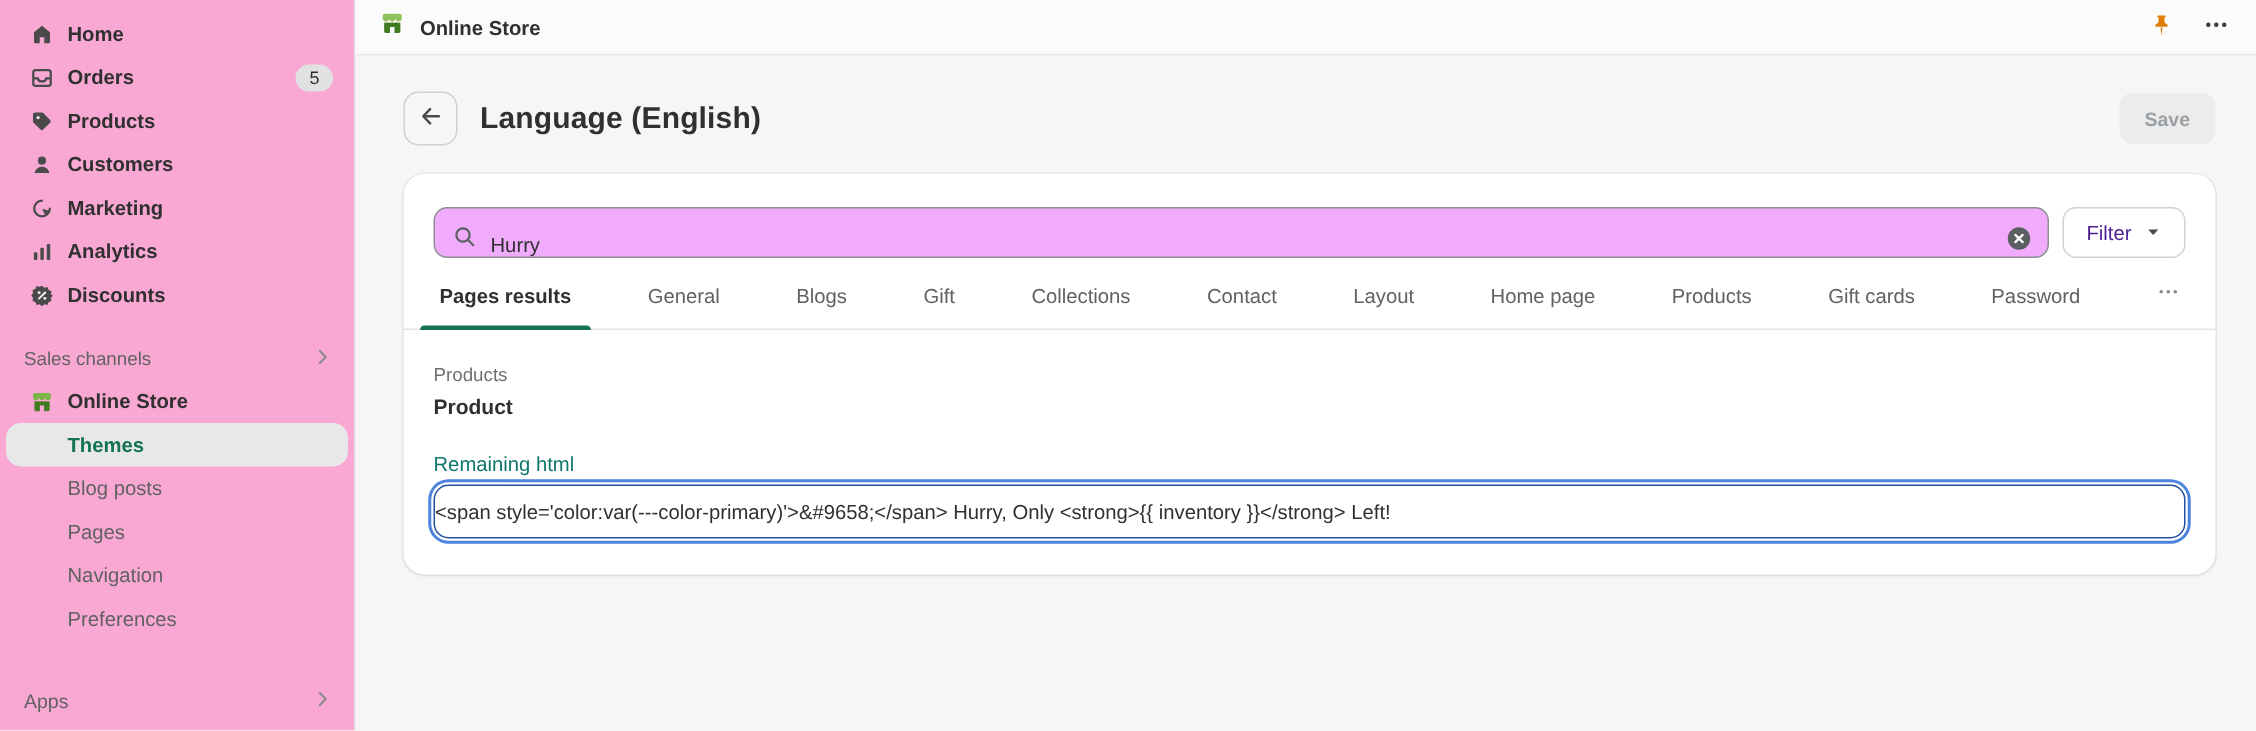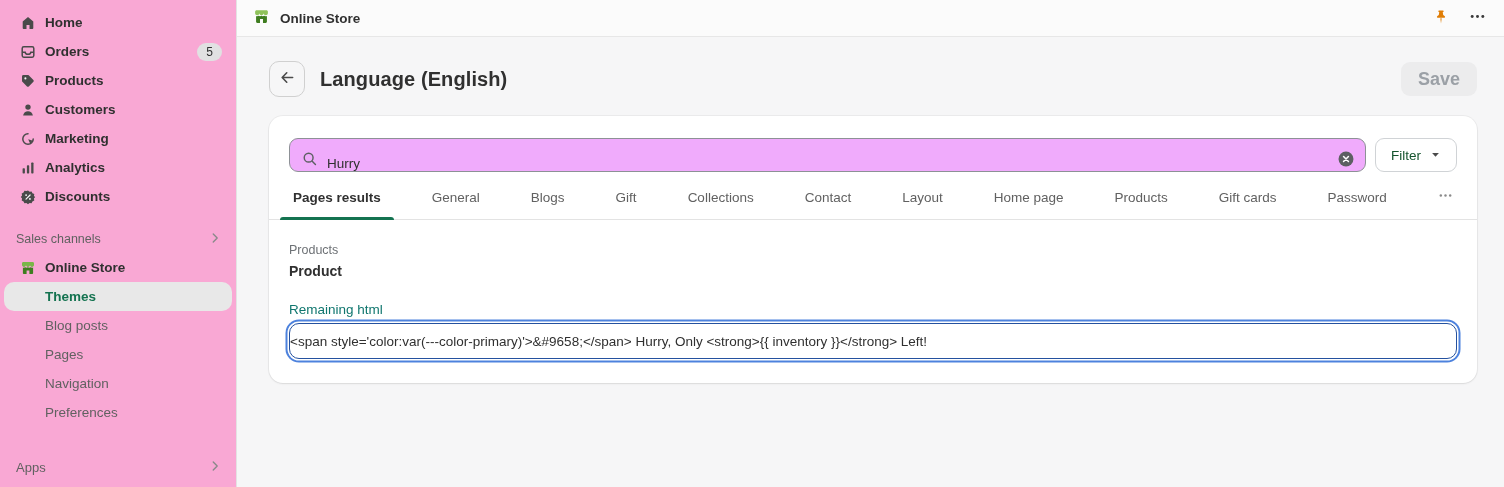--- a/index.html
+++ b/index.html
@@ -31,34 +31,34 @@
             display:flex; align-items:center; padding:0 16px; gap:10px; flex:none; }
   .topbar-title { font-size:13.5px; font-weight:600; color:#303030; }
   .topbar-right { margin-left:auto; display:flex; align-items:center; gap:16px; }
   .icon-btn { background:none; border:none; cursor:pointer; display:flex; align-items:center; padding:2px; }
 
   .content { flex:1; padding:24px 27px 0 32px; }
   .page-header { display:flex; align-items:center; gap:15px; margin-bottom:19px; }
   .back-btn { width:36px; height:36px; border:1px solid #d0d0d0; border-radius:10px; background:transparent;
               display:flex; align-items:center; justify-content:center; cursor:pointer; flex:none; }
   .page-title { font-size:20px; font-weight:700; color:#303030; letter-spacing:.1px; }
-  .save-btn { margin-left:auto; background:#ececed; color:#9ba0a6; font-size:18px; font-weight:600;
+  .save-btn { margin-left:auto; background:#ececed; color:#9ba0a6; font-size:13px; font-weight:600;
               padding:0 17px; height:34px; border:none; border-radius:9px; cursor:default; }
 
   .card { background:#fff; border-radius:14px;
           box-shadow:0 0 0 1px rgba(0,0,0,.045), 0 1px 2px rgba(0,0,0,.08); }
   .search-row { display:flex; gap:9px; padding:22px 20px 0 20px; }
   .search-box { flex:1; display:flex; align-items:flex-end; gap:9px; height:34px;
                 border:1px solid #8d9196; border-radius:9px; background:#f0abfc; padding:0 10px 0 11px; }
   .search-input { flex:1; border:none; outline:none; font-size:13.5px; color:#303030;
                   font-family:"Liberation Sans", sans-serif; background:transparent; }
   .clear-btn { background:none; border:none; cursor:pointer; display:flex; align-items:center; padding:0; }
   .filter-btn { display:flex; align-items:center; gap:9px; height:34px; padding:0 15px;
                 border:1px solid #d0d3d6; border-radius:9px; background:#fff;
-                font-size:13.5px; font-weight:500; color:#14532d; cursor:pointer;
+                font-size:13.5px; font-weight:500; color:#4c1d95; cursor:pointer;
                 font-family:"Liberation Sans", sans-serif; }
 
   .tabs { display:flex; align-items:stretch; justify-content:space-between; height:45px; margin-top:3px;
           border-bottom:1px solid #e3e3e3; padding:0 10px; }
   .tab { display:flex; align-items:center; padding:0 14px; font-size:13.5px; color:#616161;
          position:relative; cursor:pointer; white-space:nowrap; }
   .tab.active { color:#303030; font-weight:600; }
   .tab.active::after { content:""; position:absolute; left:1px; right:1px; bottom:-1px; height:3px;
                        background:#147350; border-radius:3px 3px 0 0; }
   .tab-more { display:flex; align-items:center; padding:0 14px; cursor:pointer; }

